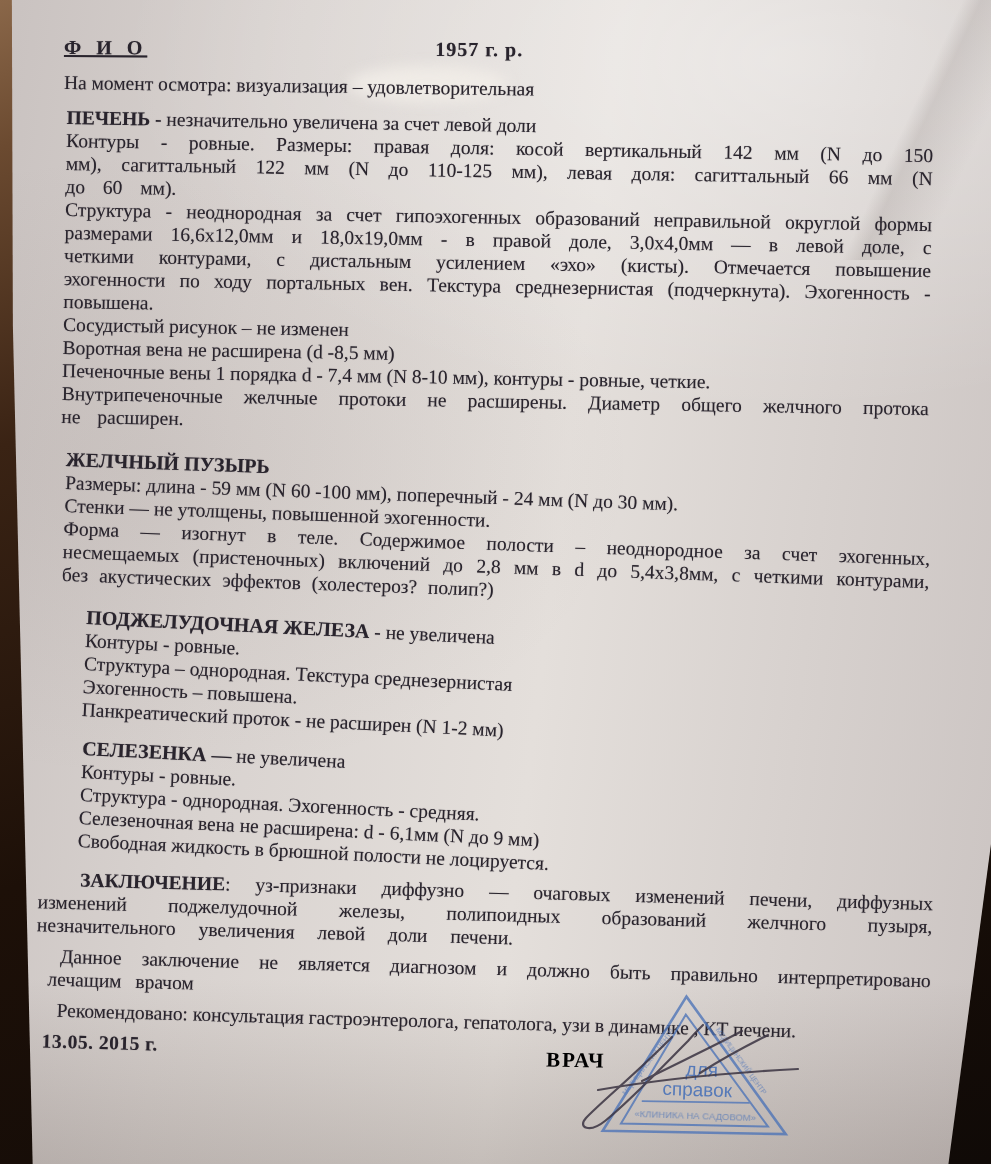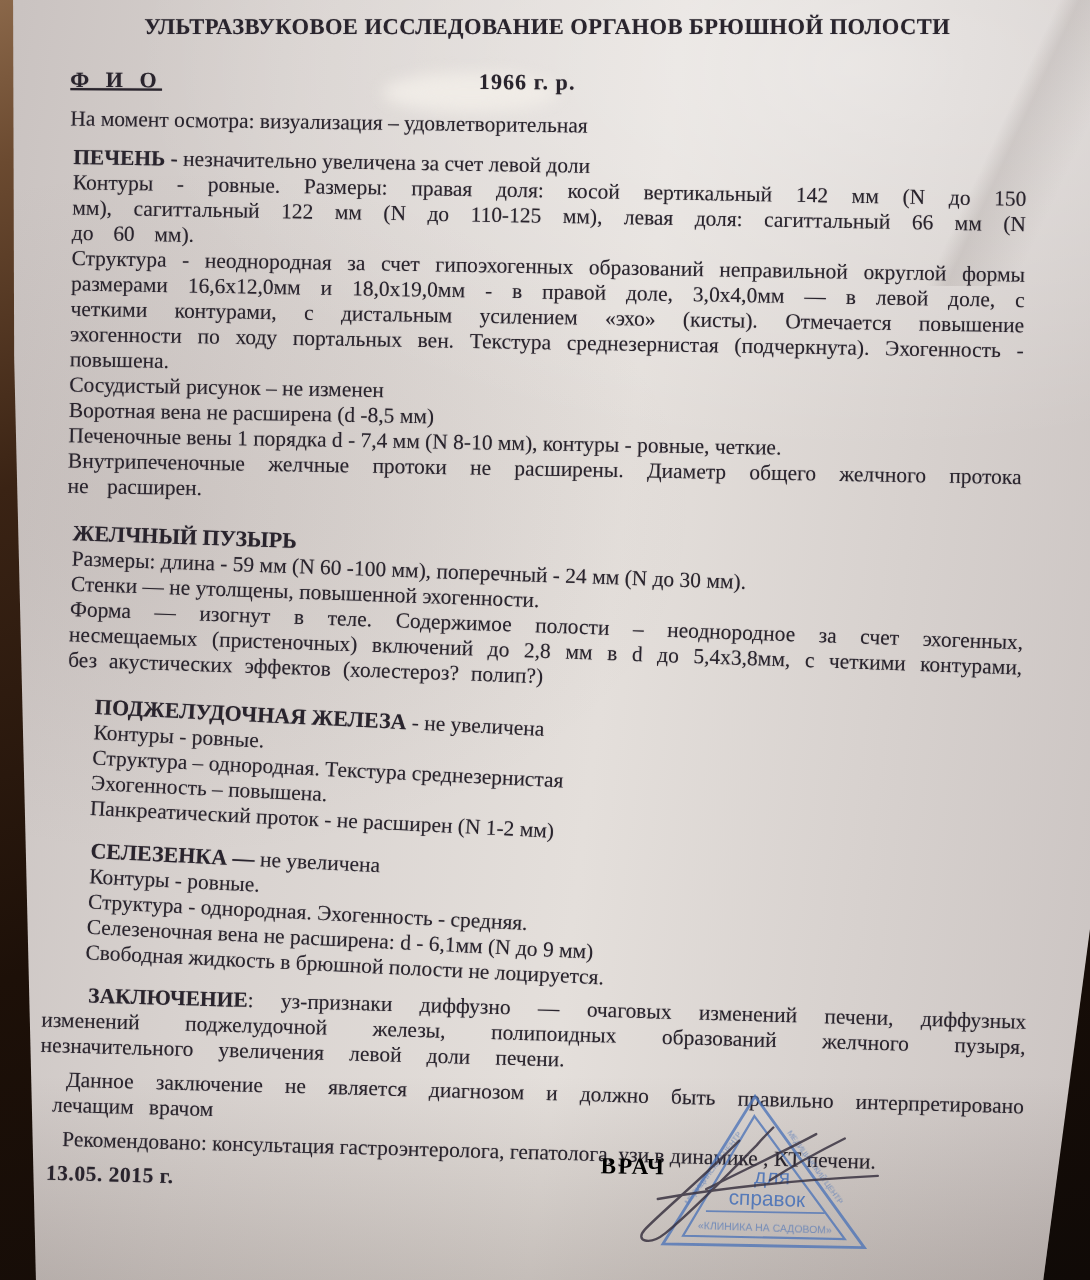--- a/index.html
+++ b/index.html
@@ -56,24 +56,23 @@
 </style>
 </head>
 <body>
 
 <div class="paper">
   <div class="fold"></div>
   <div class="smudge"></div>
 
   <div class="page">
 
-    <div class="title sec">УЛЬТРАЗВУКОВОЕ ИССЛЕДОВАНИЕ ОРГАНОВ БРЮШНОЙ ПОЛОСТИ</div>
 
     <div class="row-fio sec r03">
-      <span class="fio-label">Ф И О</span><span class="birth">1966  г. р.</span>
+      <span class="fio-label">Ф И О</span><span class="birth">1957  г. р.</span>
     </div>
 
     <div class="visit sec r08">На момент осмотра: визуализация –  удовлетворительная</div>
 
     <div class="sec r10 mt12">
       <div><b>ПЕЧЕНЬ -</b><span> незначительно увеличена  за счет   левой доли</span></div>
       <div class="just ws13">Контуры -    ровные. Размеры: правая доля: косой вертикальный 142 мм (N до 150 мм), сагиттальный  122 мм (N до 110-125 мм), левая доля:  сагиттальный  66 мм (N до 60 мм).</div>
       <div class="just ws8">Структура -   неоднородная за счет гипоэхогенных образований неправильной округлой формы размерами 16,6х12,0мм и 18,0х19,0мм - в правой доле, 3,0х4,0мм —   в левой доле,  с четкими контурами, с дистальным усилением «эхо» (кисты).  Отмечается повышение эхогенности по ходу портальных вен. Текстура среднезернистая (подчеркнута). Эхогенность -   повышена.</div>
       <div>Сосудистый рисунок – не изменен</div>
       <div>Воротная вена не расширена (d -8,5  мм)</div>

